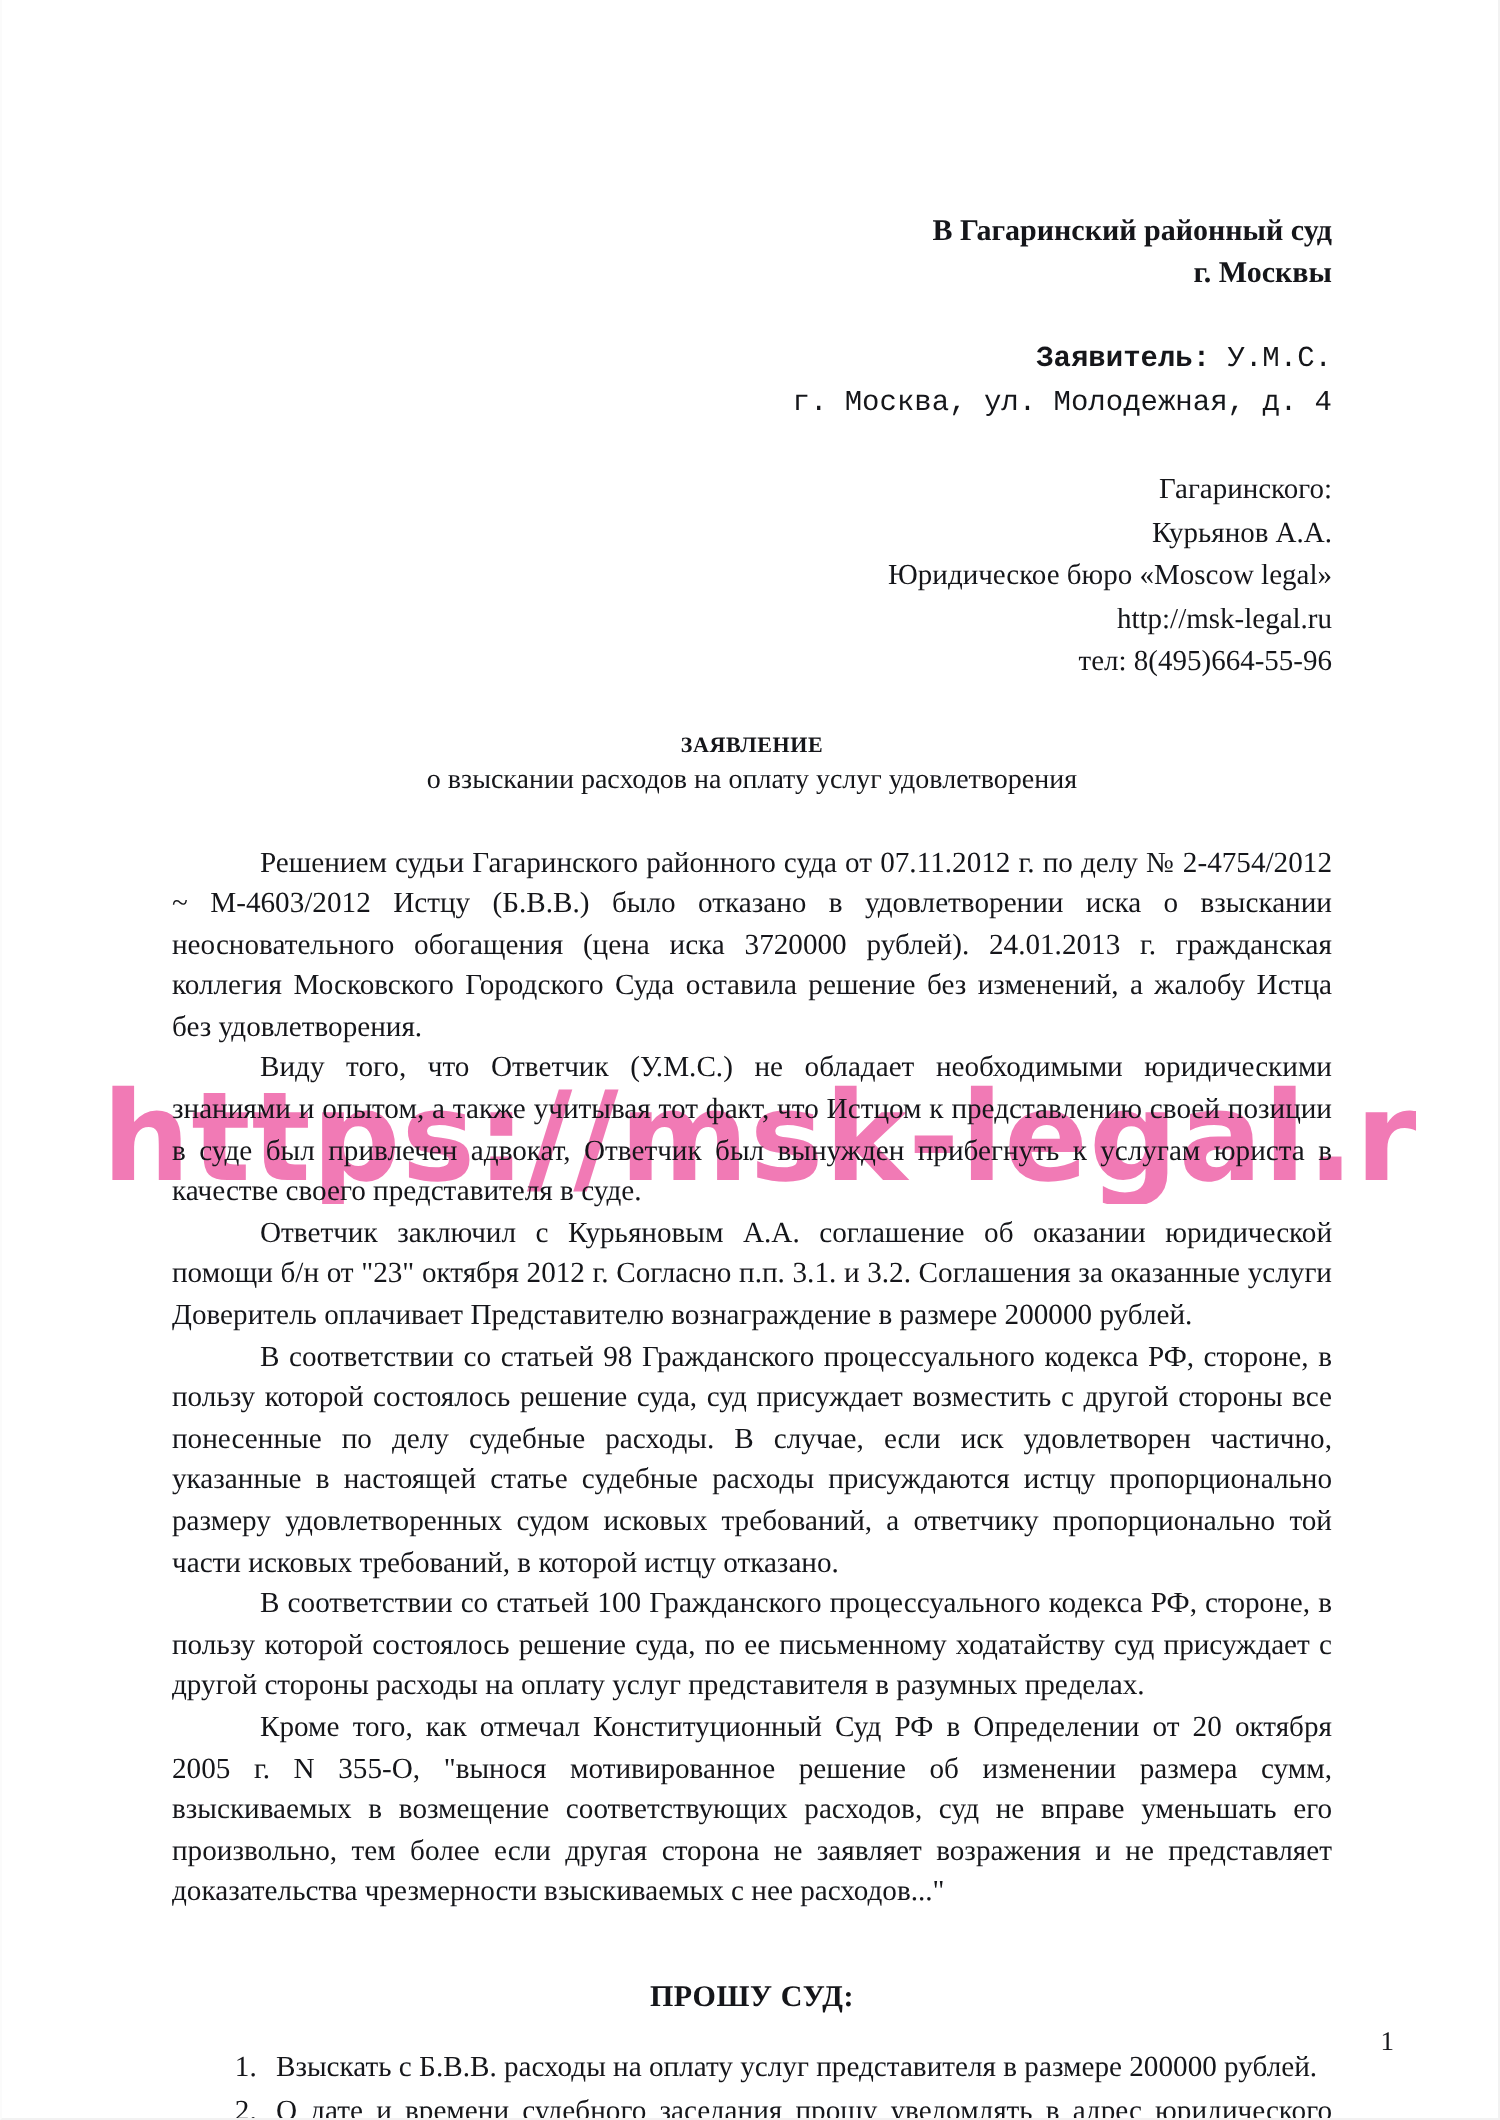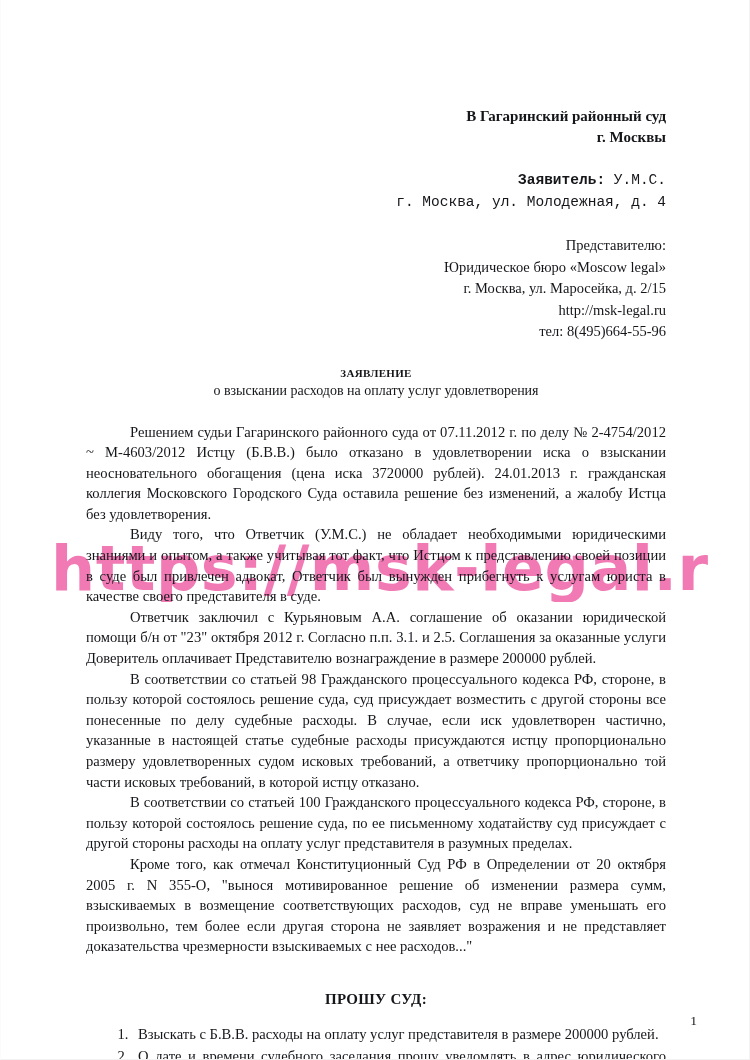--- a/index.html
+++ b/index.html
@@ -164,34 +164,34 @@
 
     <div class="party-block">
       <div>
         <span class="lead">Заявитель:</span>
         <span>У.М.С.</span>
       </div>
       <div>г. Москва, ул. Молодежная, д. 4</div>
     </div>
 
     <div class="rep-block">
-      <div class="lead-only">Представителю:</div>
+      <div class="lead-only">Гагаринского:</div>
+      <div>Курьянов А.А.</div>
       <div>Юридическое бюро «Moscow legal»</div>
-      <div>г. Москва, ул. Маросейка, д. 2/15</div>
       <div>http://msk-legal.ru</div>
       <div>тел: 8(495)664-55-96</div>
     </div>
 
     <div class="doc-title">ЗАЯВЛЕНИЕ</div>
     <div class="doc-subtitle">о взыскании расходов на оплату услуг удовлетворения</div>
 
     <div class="body-area">
       <p class="para">Решением судьи Гагаринского районного суда от 07.11.2012 г. по делу № 2-4754/2012 ~ М-4603/2012 Истцу (Б.В.В.) было отказано в удовлетворении иска о взыскании неосновательного обогащения (цена иска 3720000 рублей). 24.01.2013 г. гражданская коллегия Московского Городского Суда оставила решение без изменений, а жалобу Истца без удовлетворения.</p>
       <p class="para">Виду того, что Ответчик (У.М.С.) не обладает необходимыми юридическими знаниями и опытом, а также учитывая тот факт, что Истцом к представлению своей позиции в суде был привлечен адвокат, Ответчик был вынужден прибегнуть к услугам юриста в качестве своего представителя в суде.</p>
-      <p class="para">Ответчик заключил с Курьяновым А.А. соглашение об оказании юридической помощи б/н от "23" октября 2012 г. Согласно п.п. 3.1. и 2.5. Соглашения за оказанные услуги Доверитель оплачивает Представителю вознаграждение в размере 200000 рублей.</p>
+      <p class="para">Ответчик заключил с Курьяновым А.А. соглашение об оказании юридической помощи б/н от "23" октября 2012 г. Согласно п.п. 3.1. и 3.2. Соглашения за оказанные услуги Доверитель оплачивает Представителю вознаграждение в размере 200000 рублей.</p>
       <p class="para">В соответствии со статьей 98 Гражданского процессуального кодекса РФ, стороне, в пользу которой состоялось решение суда, суд присуждает возместить с другой стороны все понесенные по делу судебные расходы. В случае, если иск удовлетворен частично, указанные в настоящей статье судебные расходы присуждаются истцу пропорционально размеру удовлетворенных судом исковых требований, а ответчику пропорционально той части исковых требований, в которой истцу отказано.</p>
       <p class="para">В соответствии со статьей 100 Гражданского процессуального кодекса РФ, стороне, в пользу которой состоялось решение суда, по ее письменному ходатайству суд присуждает с другой стороны расходы на оплату услуг представителя в разумных пределах.</p>
       <p class="para">Кроме того, как отмечал Конституционный Суд РФ в Определении от 20 октября 2005 г. N 355-О, "вынося мотивированное решение об изменении размера сумм, взыскиваемых в возмещение соответствующих расходов, суд не вправе уменьшать его произвольно, тем более если другая сторона не заявляет возражения и не представляет доказательства чрезмерности взыскиваемых с нее расходов..."</p>
     </div>
 
     <div class="petition-title">ПРОШУ СУД:</div>
 
     <ol class="petition-list">
       <li>Взыскать с Б.В.В. расходы на оплату услуг представителя в размере 200000 рублей.</li>
       <li>О дате и времени судебного заседания прошу уведомлять в адрес юридического бюро «Moscow legal», г. Москва, ул. Маросейка, д. 2/15, http://msk-legal.ru</li>

